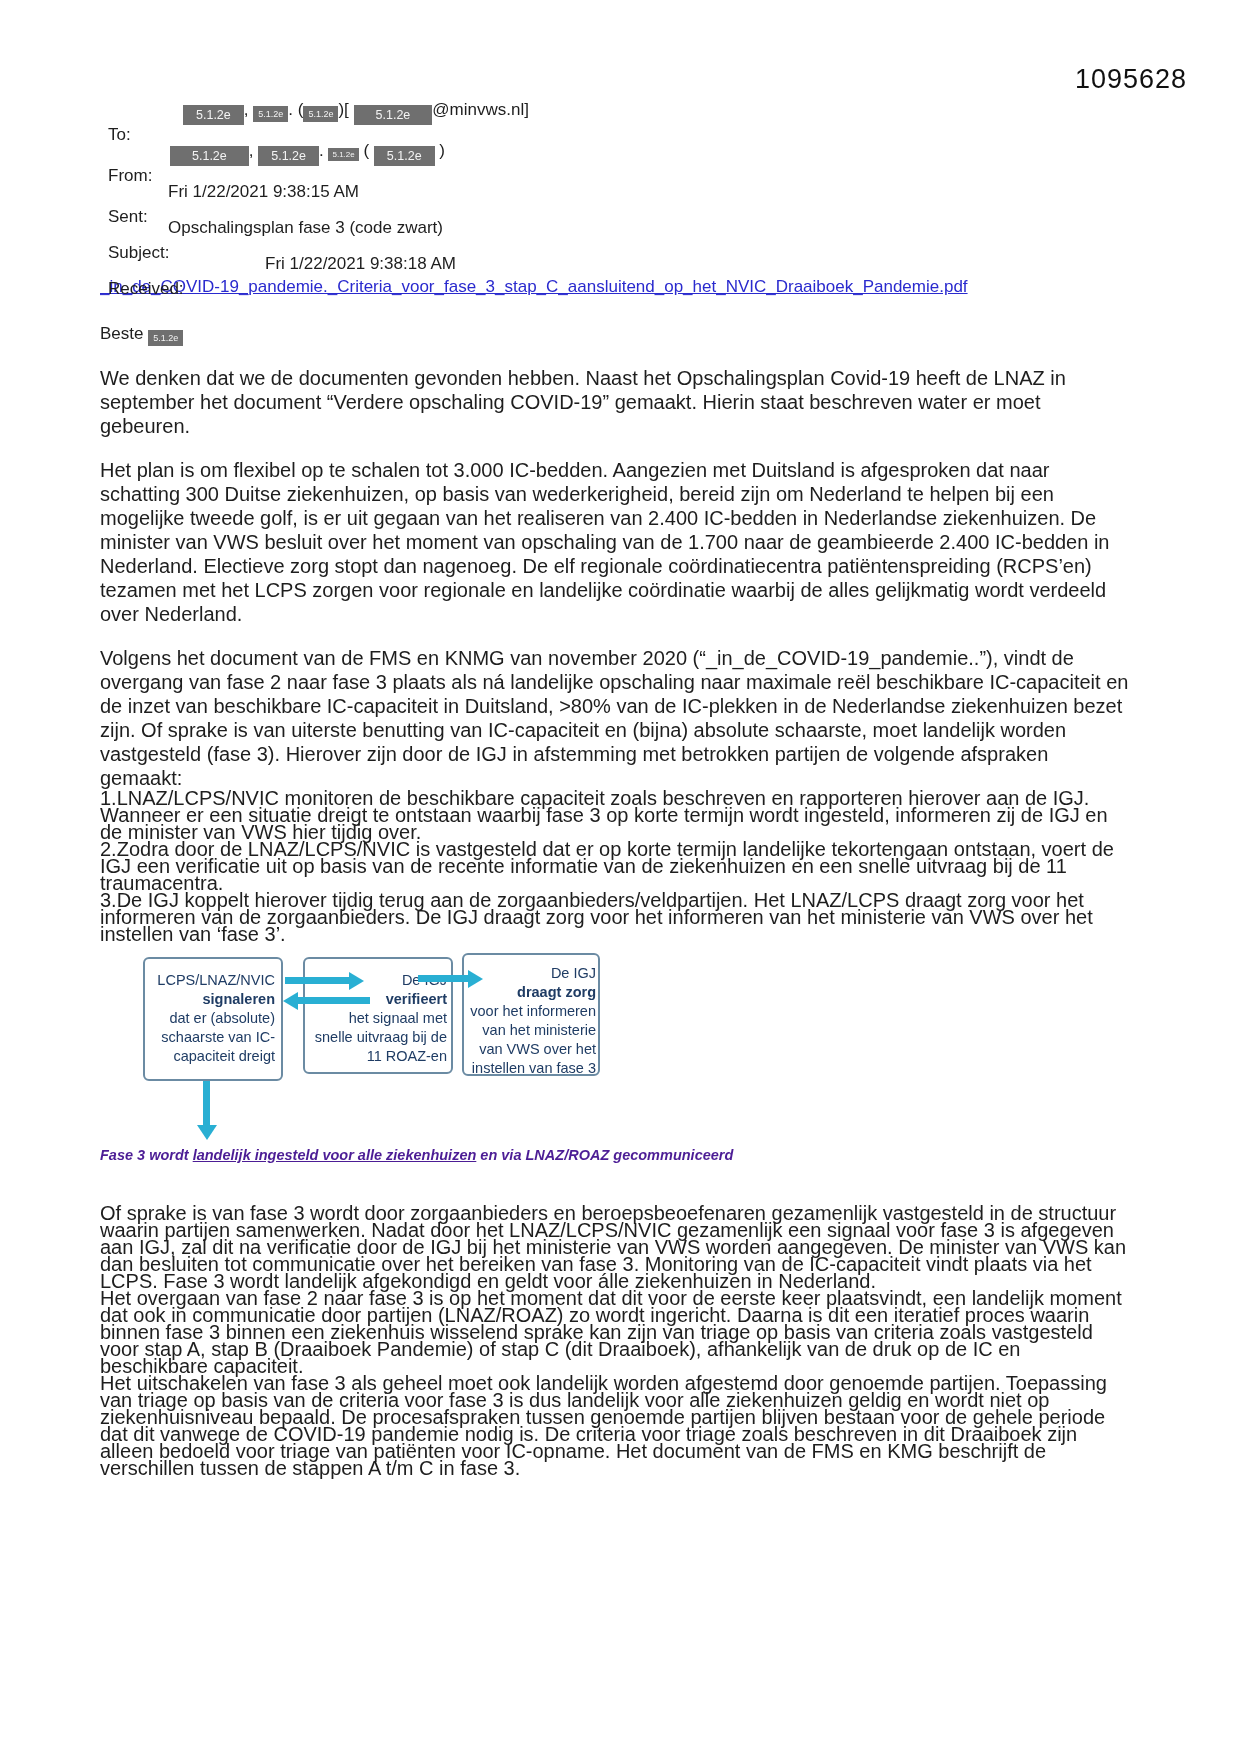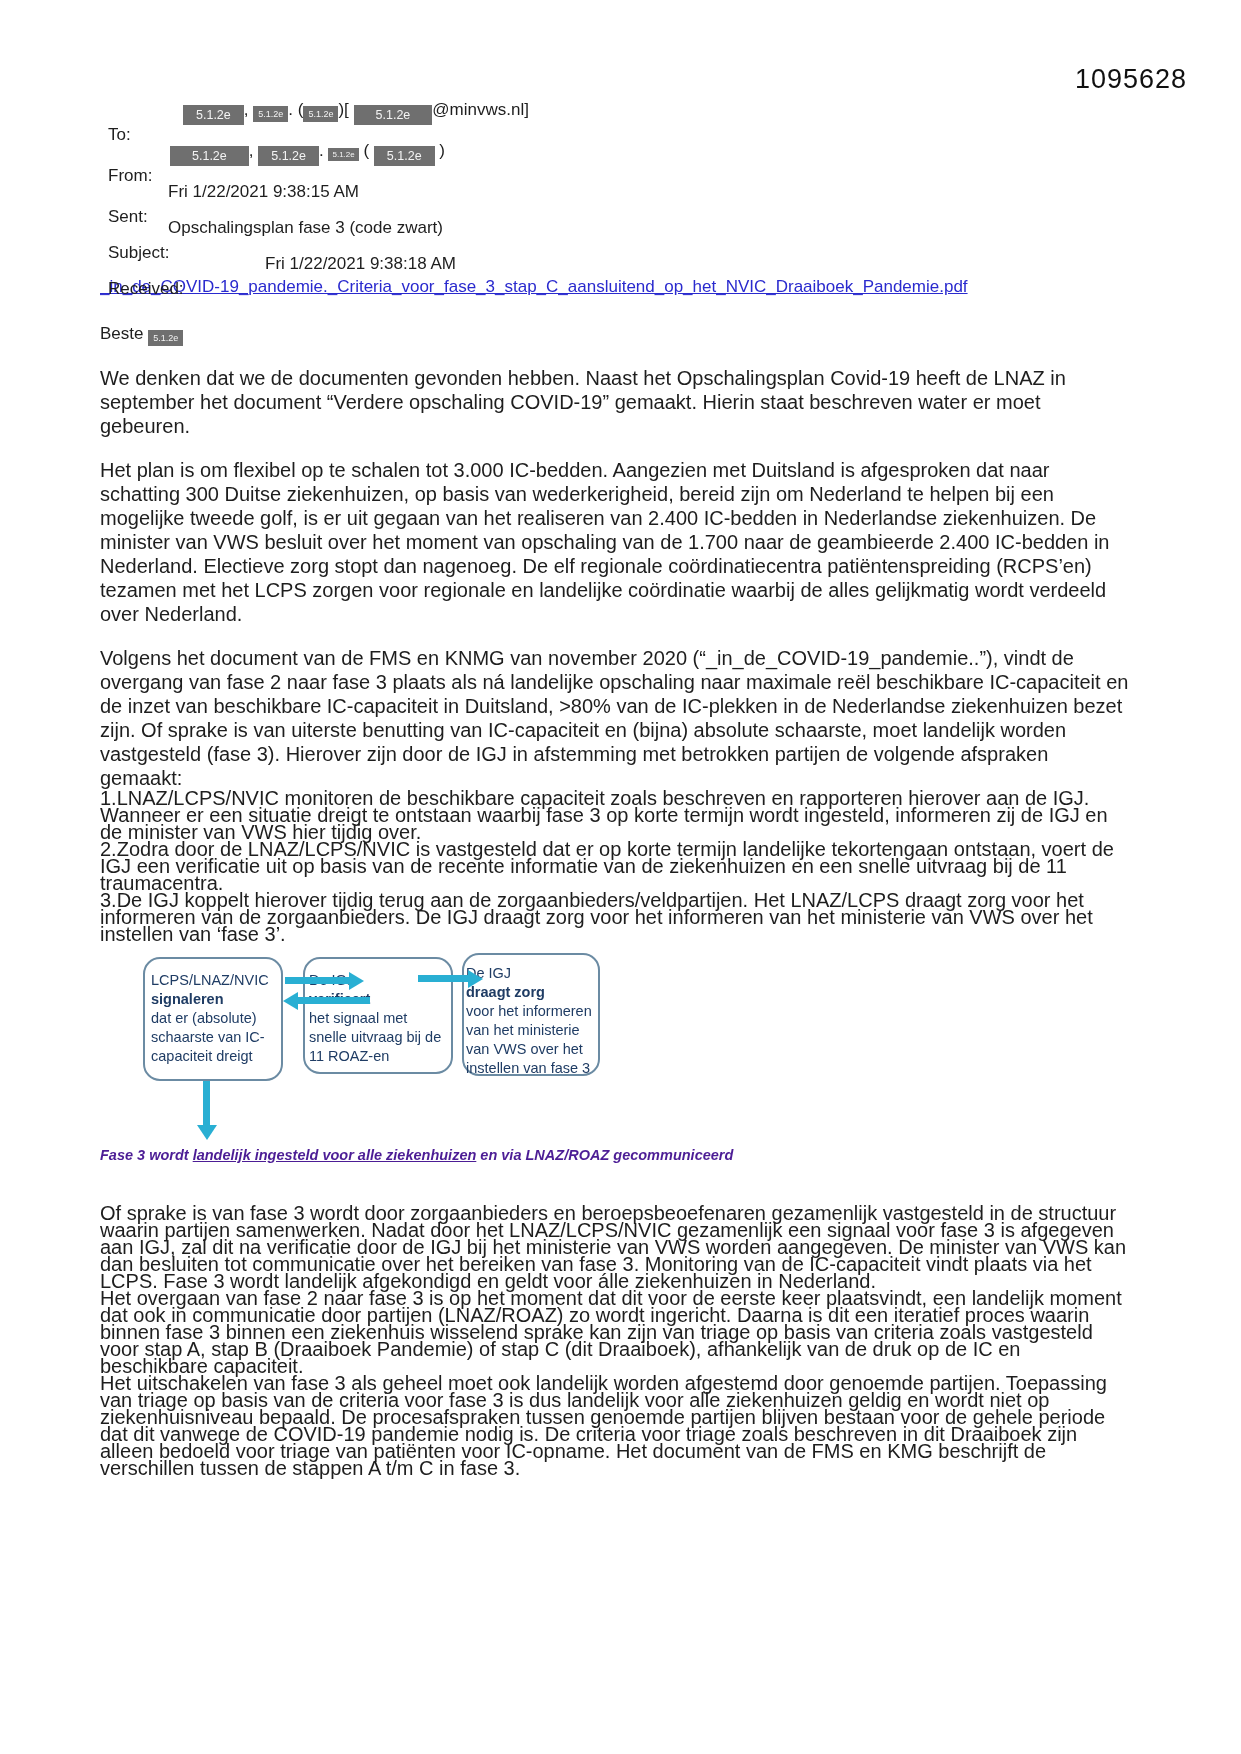--- a/index.html
+++ b/index.html
@@ -43,22 +43,22 @@
   }
   
   .greeting { margin-top:26px; font-size:17px; line-height:22px; }
   .para { margin-top:20px; font-size:20px; line-height:24px; }
   .block { margin-top:20px; }
   .bline { font-size:20px; line-height:17px; }
   
   .diagram { position:relative; margin-top:10px; height:232px; }
   .dbox {
     position:absolute; background:#fff;
-    border:2px solid #6b8ba3; border-radius:17px;
-    color:#1f3c64; font-size:14.5px; line-height:19px; text-align:left;
+    border:2px solid #6b8ba3; border-radius:6px;
+    color:#1f3c64; font-size:14.5px; line-height:19px; text-align:right;
   }
   .dbox .bold { font-weight:bold; }
   .dbox1 { left:43px;  top:4px; width:140px; height:124px; padding:12px 6px 0 6px; }
   .dbox2 { left:203px; top:4px; width:150px; height:117px; padding:12px 4px 0 4px; }
   .dbox3 { left:362px; top:0;   width:138px; height:123px; padding:9px 2px 0 2px; }
   .hbar { position:absolute; height:7px; background:#29afd3; }
   .vbar { position:absolute; width:7px;  background:#29afd3; }
   .tri-r { position:absolute; width:0; height:0;
            border-top:9px solid transparent; border-bottom:9px solid transparent;
            border-left:15px solid #29afd3; }

